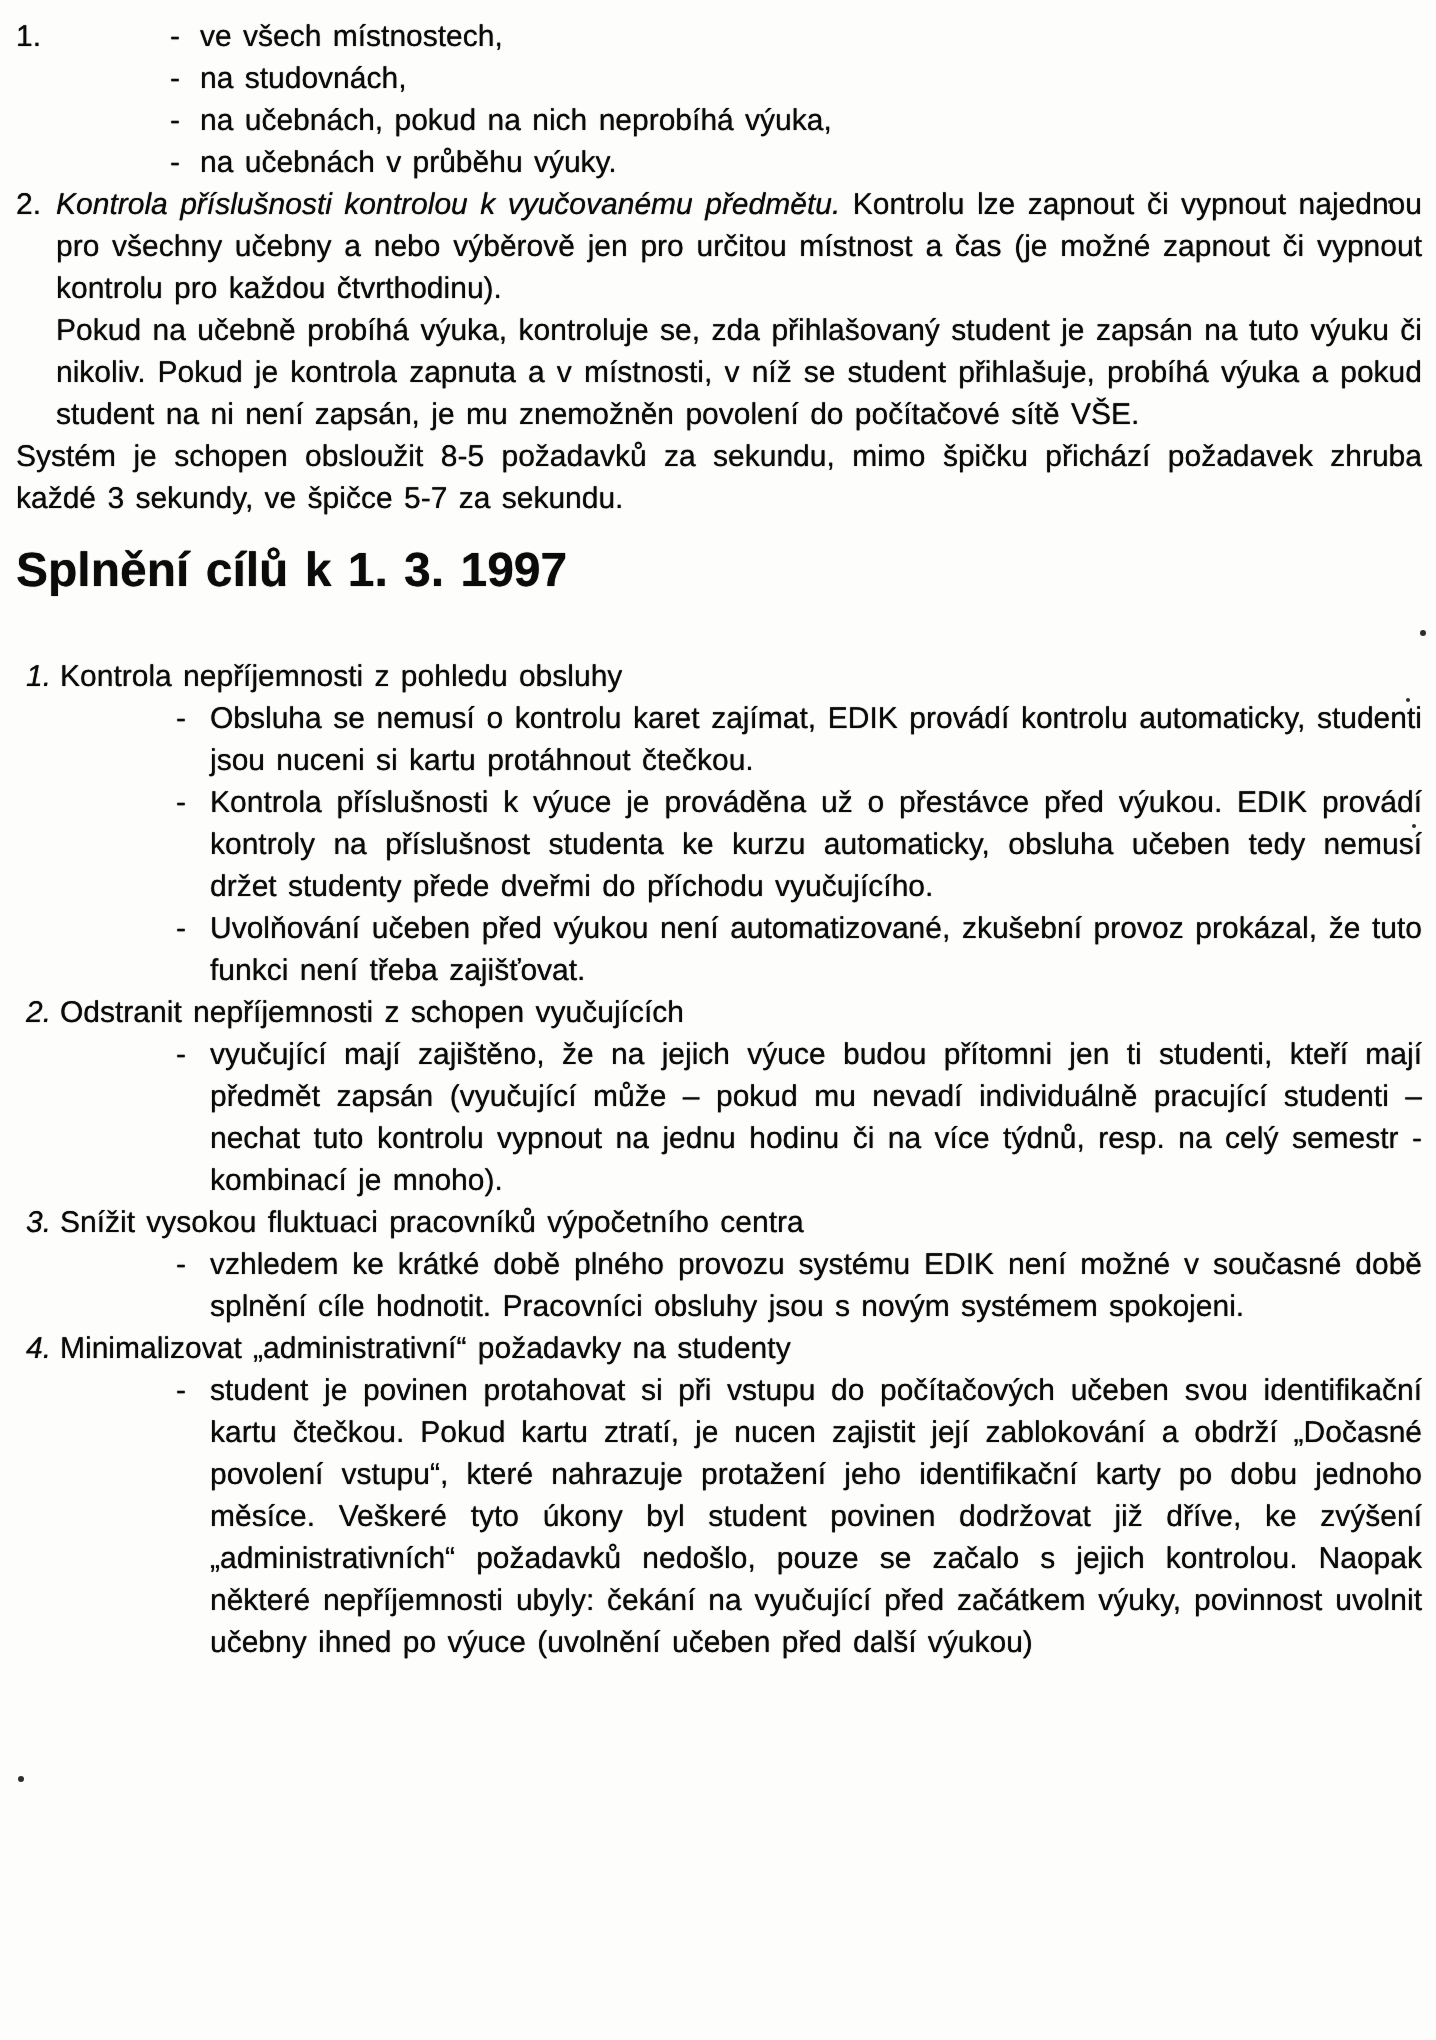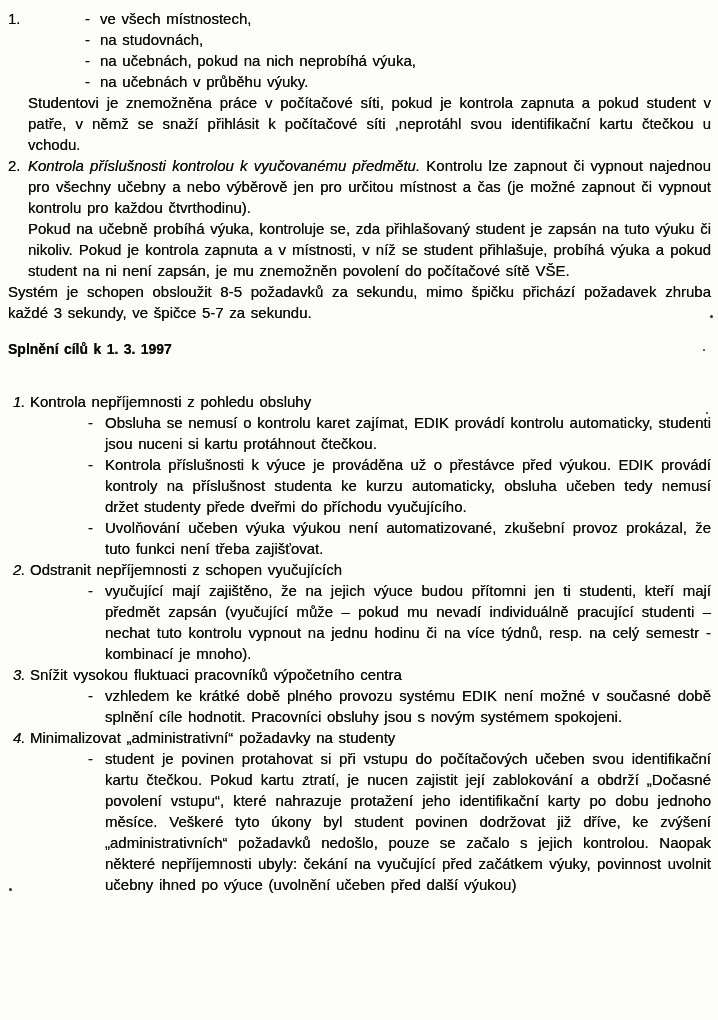--- a/index.html
+++ b/index.html
@@ -22,38 +22,37 @@
   .i2 { padding-left: 22px; }
   .i2 > .num { position: absolute; left: 5px; top: 0; font-style: italic; }
   .lead i { font-style: italic; }
   .bullet { position: relative; text-align: justify; }
   .i1 .bullet { padding-left: 72px; }
   .i1 .bullet > .dash { position: absolute; left: 57px; }
   .i2 .bullet { padding-left: 75px; }
   .i2 .bullet > .dash { position: absolute; left: 58px; }
   .closing { text-align: justify; }
   .heading {
-    font-size: 14px; font-weight: bold; line-height: 24px;
+    font-size: 24px; font-weight: bold; line-height: 24px;
     margin: 14px 0 30px 0;
   }
   .artifact { position: absolute; background: #2e2e2e; border-radius: 50%; }
 </style>
 </head>
 <body>
 
 <div class="page">
 
   <div class="item i1">
     <span class="num">1.</span>
     <div class="body">
       <div class="bullet"><span class="dash">-</span><span>ve všech místnostech,</span></div>
       <div class="bullet"><span class="dash">-</span><span>na studovnách,</span></div>
       <div class="bullet"><span class="dash">-</span><span>na učebnách, pokud na nich neprobíhá výuka,</span></div>
       <div class="bullet"><span class="dash">-</span><span>na učebnách v průběhu výuky.</span></div>
-      <p class="justify">Studentovi je znemožněna práce v počítačové síti, pokud je kontrola zapnuta a pokud student v patře, v němž se snaží přihlásit k počítačové síti ,neprotáhl svou identifikační kartu čtečkou u vchodu.</p>
     </div>
   </div>
 
   <div class="item i1">
     <span class="num">2.</span>
     <div class="body">
       <p class="lead justify"><i>Kontrola příslušnosti kontrolou k vyučovanému předmětu.</i><span> Kontrolu lze zapnout či vypnout najednou pro všechny učebny a nebo výběrově jen pro určitou místnost a čas (je možné zapnout či vypnout kontrolu pro každou čtvrthodinu).</span></p>
       <p class="justify">Pokud na učebně probíhá výuka, kontroluje se, zda přihlašovaný student je zapsán na tuto výuku či nikoliv. Pokud je kontrola zapnuta a v místnosti, v níž se student přihlašuje, probíhá výuka a pokud student na ni není zapsán, je mu znemožněn povolení do počítačové sítě VŠE.</p>
     </div>
   </div>
@@ -61,21 +60,21 @@
   <p class="closing">Systém je schopen obsloužit 8-5 požadavků za sekundu, mimo špičku přichází požadavek zhruba každé 3 sekundy, ve špičce 5-7 za sekundu.</p>
 
   <div class="heading">Splnění cílů k 1. 3. 1997</div>
 
   <div class="item i2">
     <span class="num">1.</span>
     <div class="body">
       <p class="title">Kontrola nepříjemnosti z pohledu obsluhy</p>
       <div class="bullet"><span class="dash">-</span><span>Obsluha se nemusí o kontrolu karet zajímat, EDIK provádí kontrolu automaticky, studenti jsou nuceni si kartu protáhnout čtečkou.</span></div>
       <div class="bullet"><span class="dash">-</span><span>Kontrola příslušnosti k výuce je prováděna už o přestávce před výukou. EDIK provádí kontroly na příslušnost studenta ke kurzu automaticky, obsluha učeben tedy nemusí držet studenty přede dveřmi do příchodu vyučujícího.</span></div>
-      <div class="bullet"><span class="dash">-</span><span>Uvolňování učeben výuka výukou není automatizované, zkušební provoz prokázal, že tuto funkci není třeba zajišťovat.</span></div>
+      <div class="bullet"><span class="dash">-</span><span>Uvolňování učeben před výukou není automatizované, zkušební provoz prokázal, že tuto funkci není třeba zajišťovat.</span></div>
     </div>
   </div>
 
   <div class="item i2">
     <span class="num">2.</span>
     <div class="body">
       <p class="title">Odstranit nepříjemnosti z schopen vyučujících</p>
       <div class="bullet"><span class="dash">-</span><span>vyučující mají zajištěno, že na jejich výuce budou přítomni jen ti studenti, kteří mají předmět zapsán (vyučující může – pokud mu nevadí individuálně pracující studenti – nechat tuto kontrolu vypnout na jednu hodinu či na více týdnů, resp. na celý semestr - kombinací je mnoho).</span></div>
     </div>
   </div>

